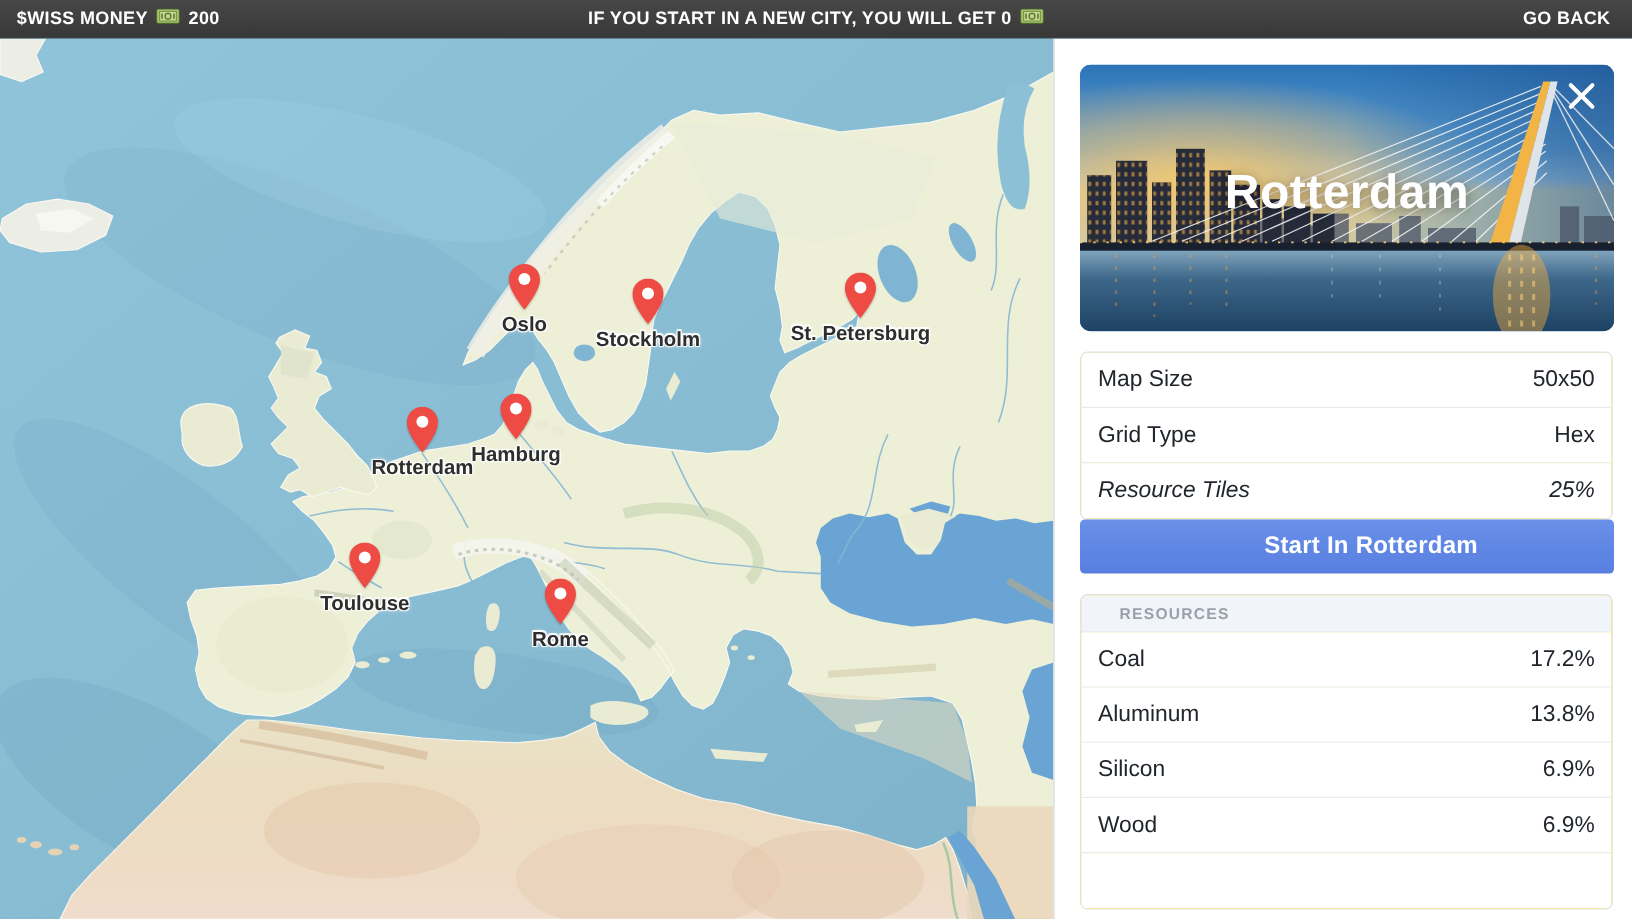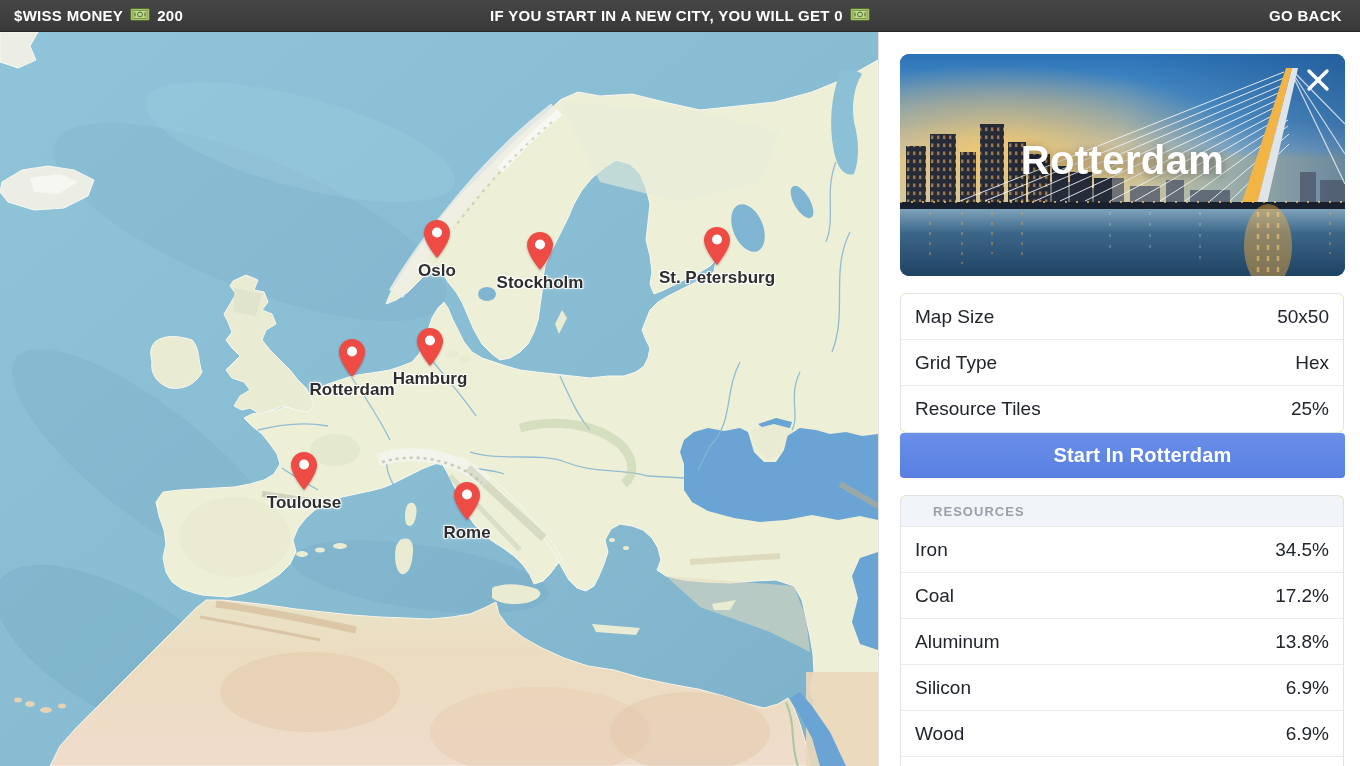--- a/index.html
+++ b/index.html
@@ -37,21 +37,21 @@
   .city-title { position:absolute; left:0; right:0; top:84px; text-align:center;
     color:#ffffff; font-size:40px; font-weight:bold; letter-spacing:.01em;
     text-shadow:0 2px 10px rgba(0,0,0,.4); pointer-events:none; }
   .close-btn { position:absolute; top:13px; right:14px; width:26px; height:26px;
     cursor:pointer; }
 
   .row-group { margin-top:17px; border:1px solid #dfe3e8; border-radius:6px;
     overflow:hidden; background:#fde047; }
   .data-row { height:46px; display:flex; align-items:center; justify-content:space-between;
     padding:0 14px; border-bottom:1px solid #e8ebef; background:#fff; }
-  .row-group .data-row:last-child { border-bottom:none; }
+  .row-group .data-row:last-child { border-bottom:none;font-style:italic; }
   .data-row .lbl { font-size:19px; color:#21262c; }
   .data-row .val { font-size:19px; color:#21262c; }
 
   .start-btn { display:block; width:445px; height:45px; margin-top:0;
     background:linear-gradient(#6a90e9,#587ee1); border:none; border-radius:4px;
     color:#fff; font-size:20px; font-weight:bold; font-family:"Liberation Sans",sans-serif;
     cursor:pointer; letter-spacing:.01em;padding-left:40px; }
 
   .group-header { height:31px; background:#f1f4f8; border-bottom:1px solid #e8ebef;
     display:flex; align-items:center; padding:0 32px; font-size:13px; font-weight:bold;
@@ -418,24 +418,20 @@
       <span class="lbl">Resource Tiles</span>
       <span class="val">25%</span>
     </div>
   </div>
 
   <button class="start-btn">Start In Rotterdam</button>
 
   <div class="row-group">
     <div class="group-header">RESOURCES</div>
     <div class="data-row">
-      <span class="lbl">Iron</span>
-      <span class="val">34.5%</span>
-    </div>
-    <div class="data-row">
       <span class="lbl">Coal</span>
       <span class="val">17.2%</span>
     </div>
     <div class="data-row">
       <span class="lbl">Aluminum</span>
       <span class="val">13.8%</span>
     </div>
     <div class="data-row">
       <span class="lbl">Silicon</span>
       <span class="val">6.9%</span>

